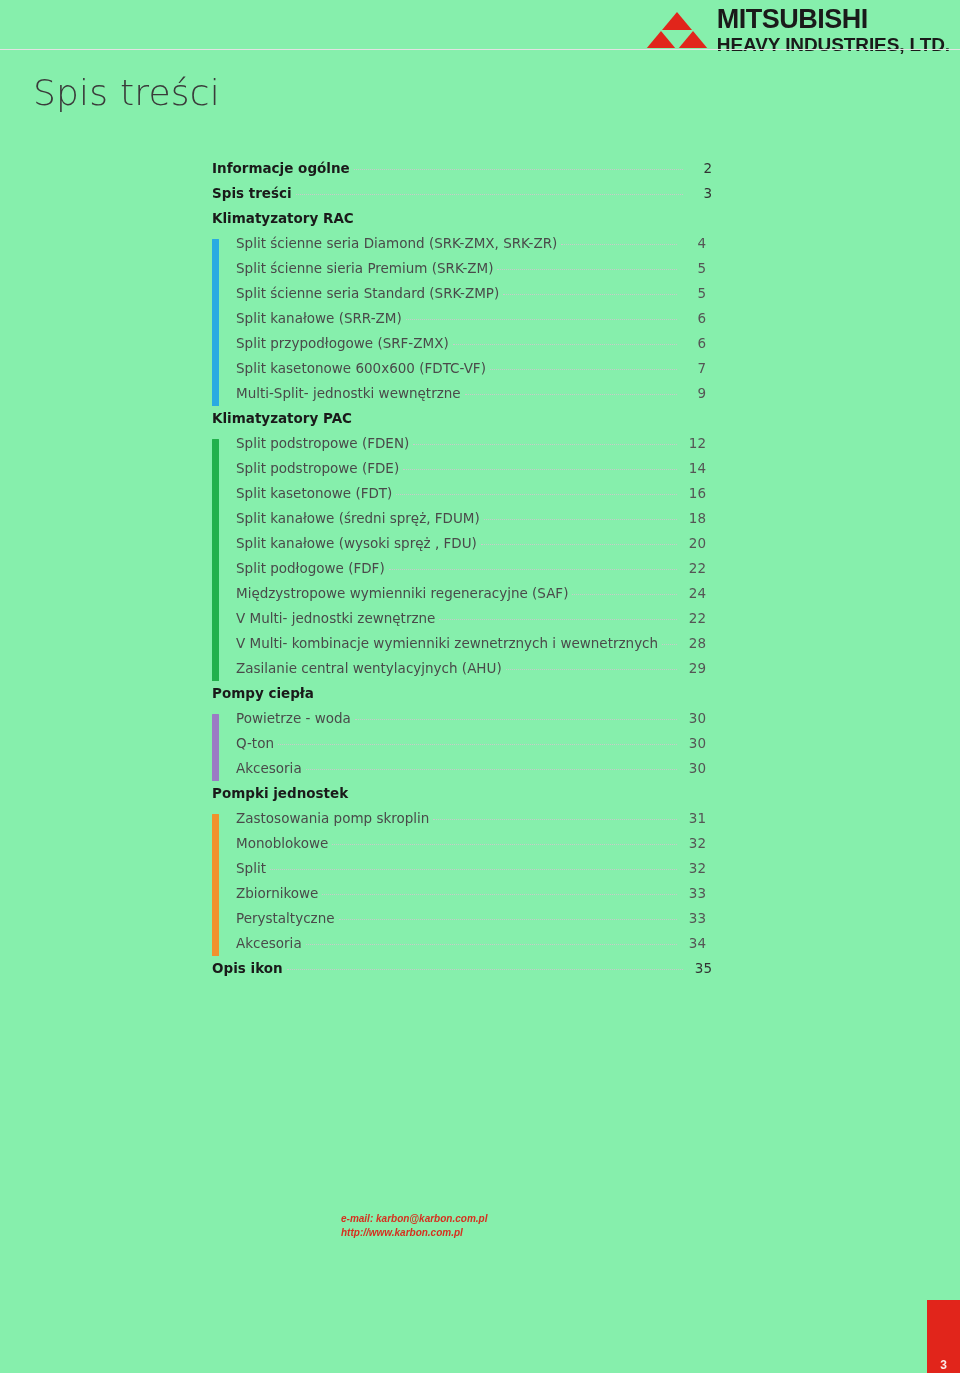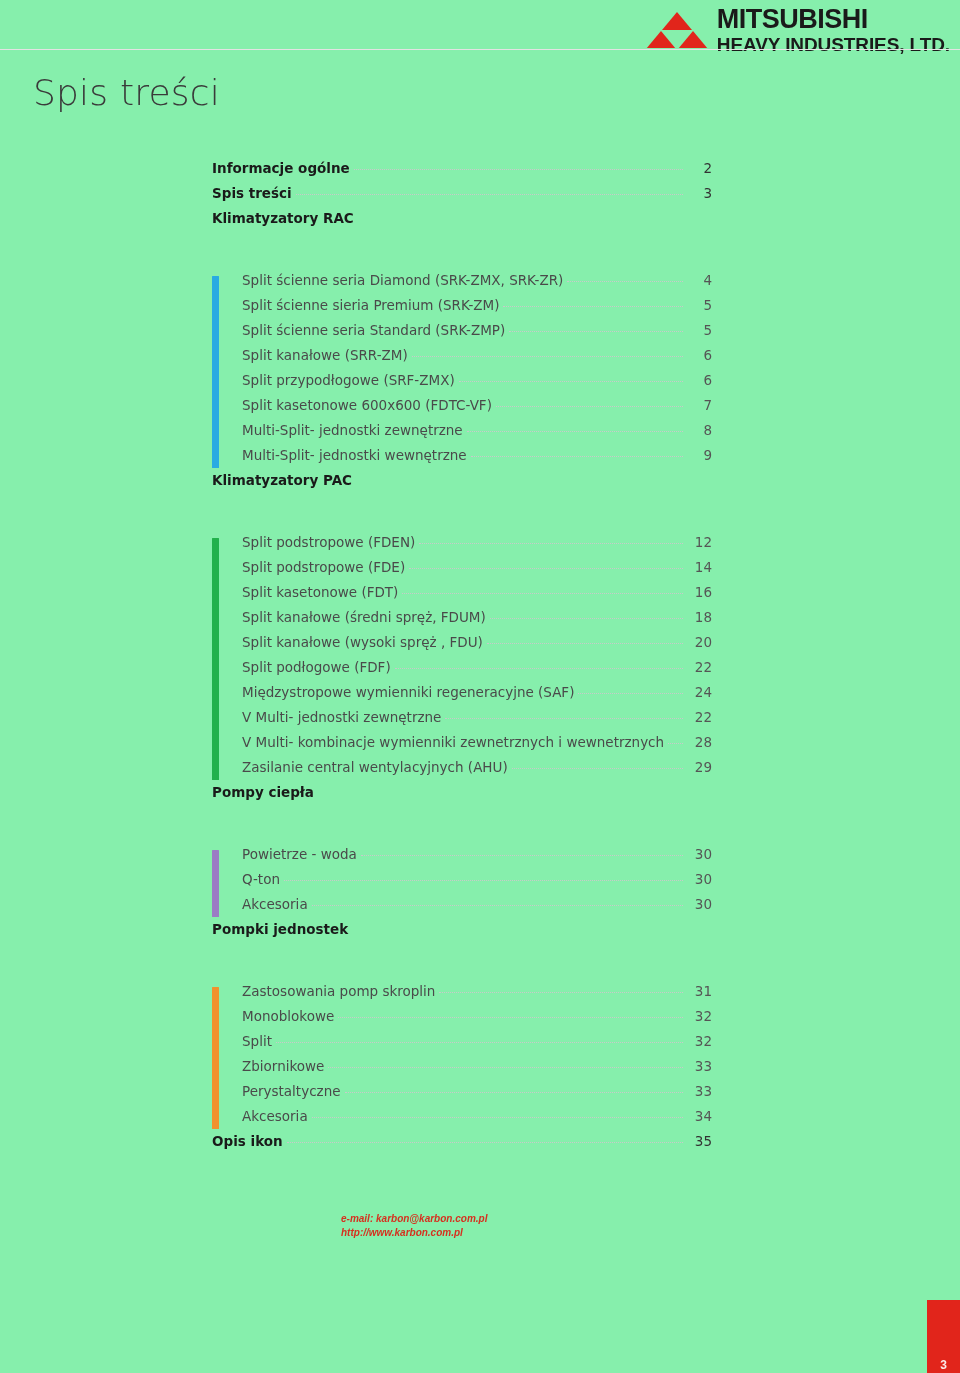--- a/index.html
+++ b/index.html
@@ -120,21 +120,21 @@
     color: #555;
     font-family: "DejaVu Sans", sans-serif;
   }
   .toc-row.header-row .page-num {
     color: #333;
   }
   .no-leader .leader { border-bottom: none; }
   .no-leader .page-num { visibility: hidden; }
 
   
-  .item-group { position: relative; padding-left: 30px; margin-top: 37px; }
+  .item-group { position: relative; padding-left: 24px; }
   .group-bar {
     position: absolute;
     left: 0;
     top: 4px;
     bottom: 4px;
     width: 7px;
     border-radius: 0.5px;
   }
   .item-group .toc-row { width: 470px; }
 
@@ -239,25 +239,20 @@
             <span class="row-label">Split przypodłogowe (SRF-ZMX)</span>
             <span class="leader"></span>
             <span class="page-num">6</span>
           </div>
           <div class="toc-row">
             <span class="row-label">Split kasetonowe 600x600 (FDTC-VF)</span>
             <span class="leader"></span>
             <span class="page-num">7</span>
           </div>
           <div class="toc-row">
-            <span class="row-label">Multi-Split- jednostki zewnętrzne</span>
-            <span class="leader"></span>
-            <span class="page-num">8</span>
-          </div>
-          <div class="toc-row">
             <span class="row-label">Multi-Split- jednostki wewnętrzne</span>
             <span class="leader"></span>
             <span class="page-num">9</span>
           </div>
         </div>
       </div>
       <div class="toc-section">
         <div class="toc-row header-row no-leader">
           <span class="row-label">Klimatyzatory PAC</span>
           <span class="leader"></span>

